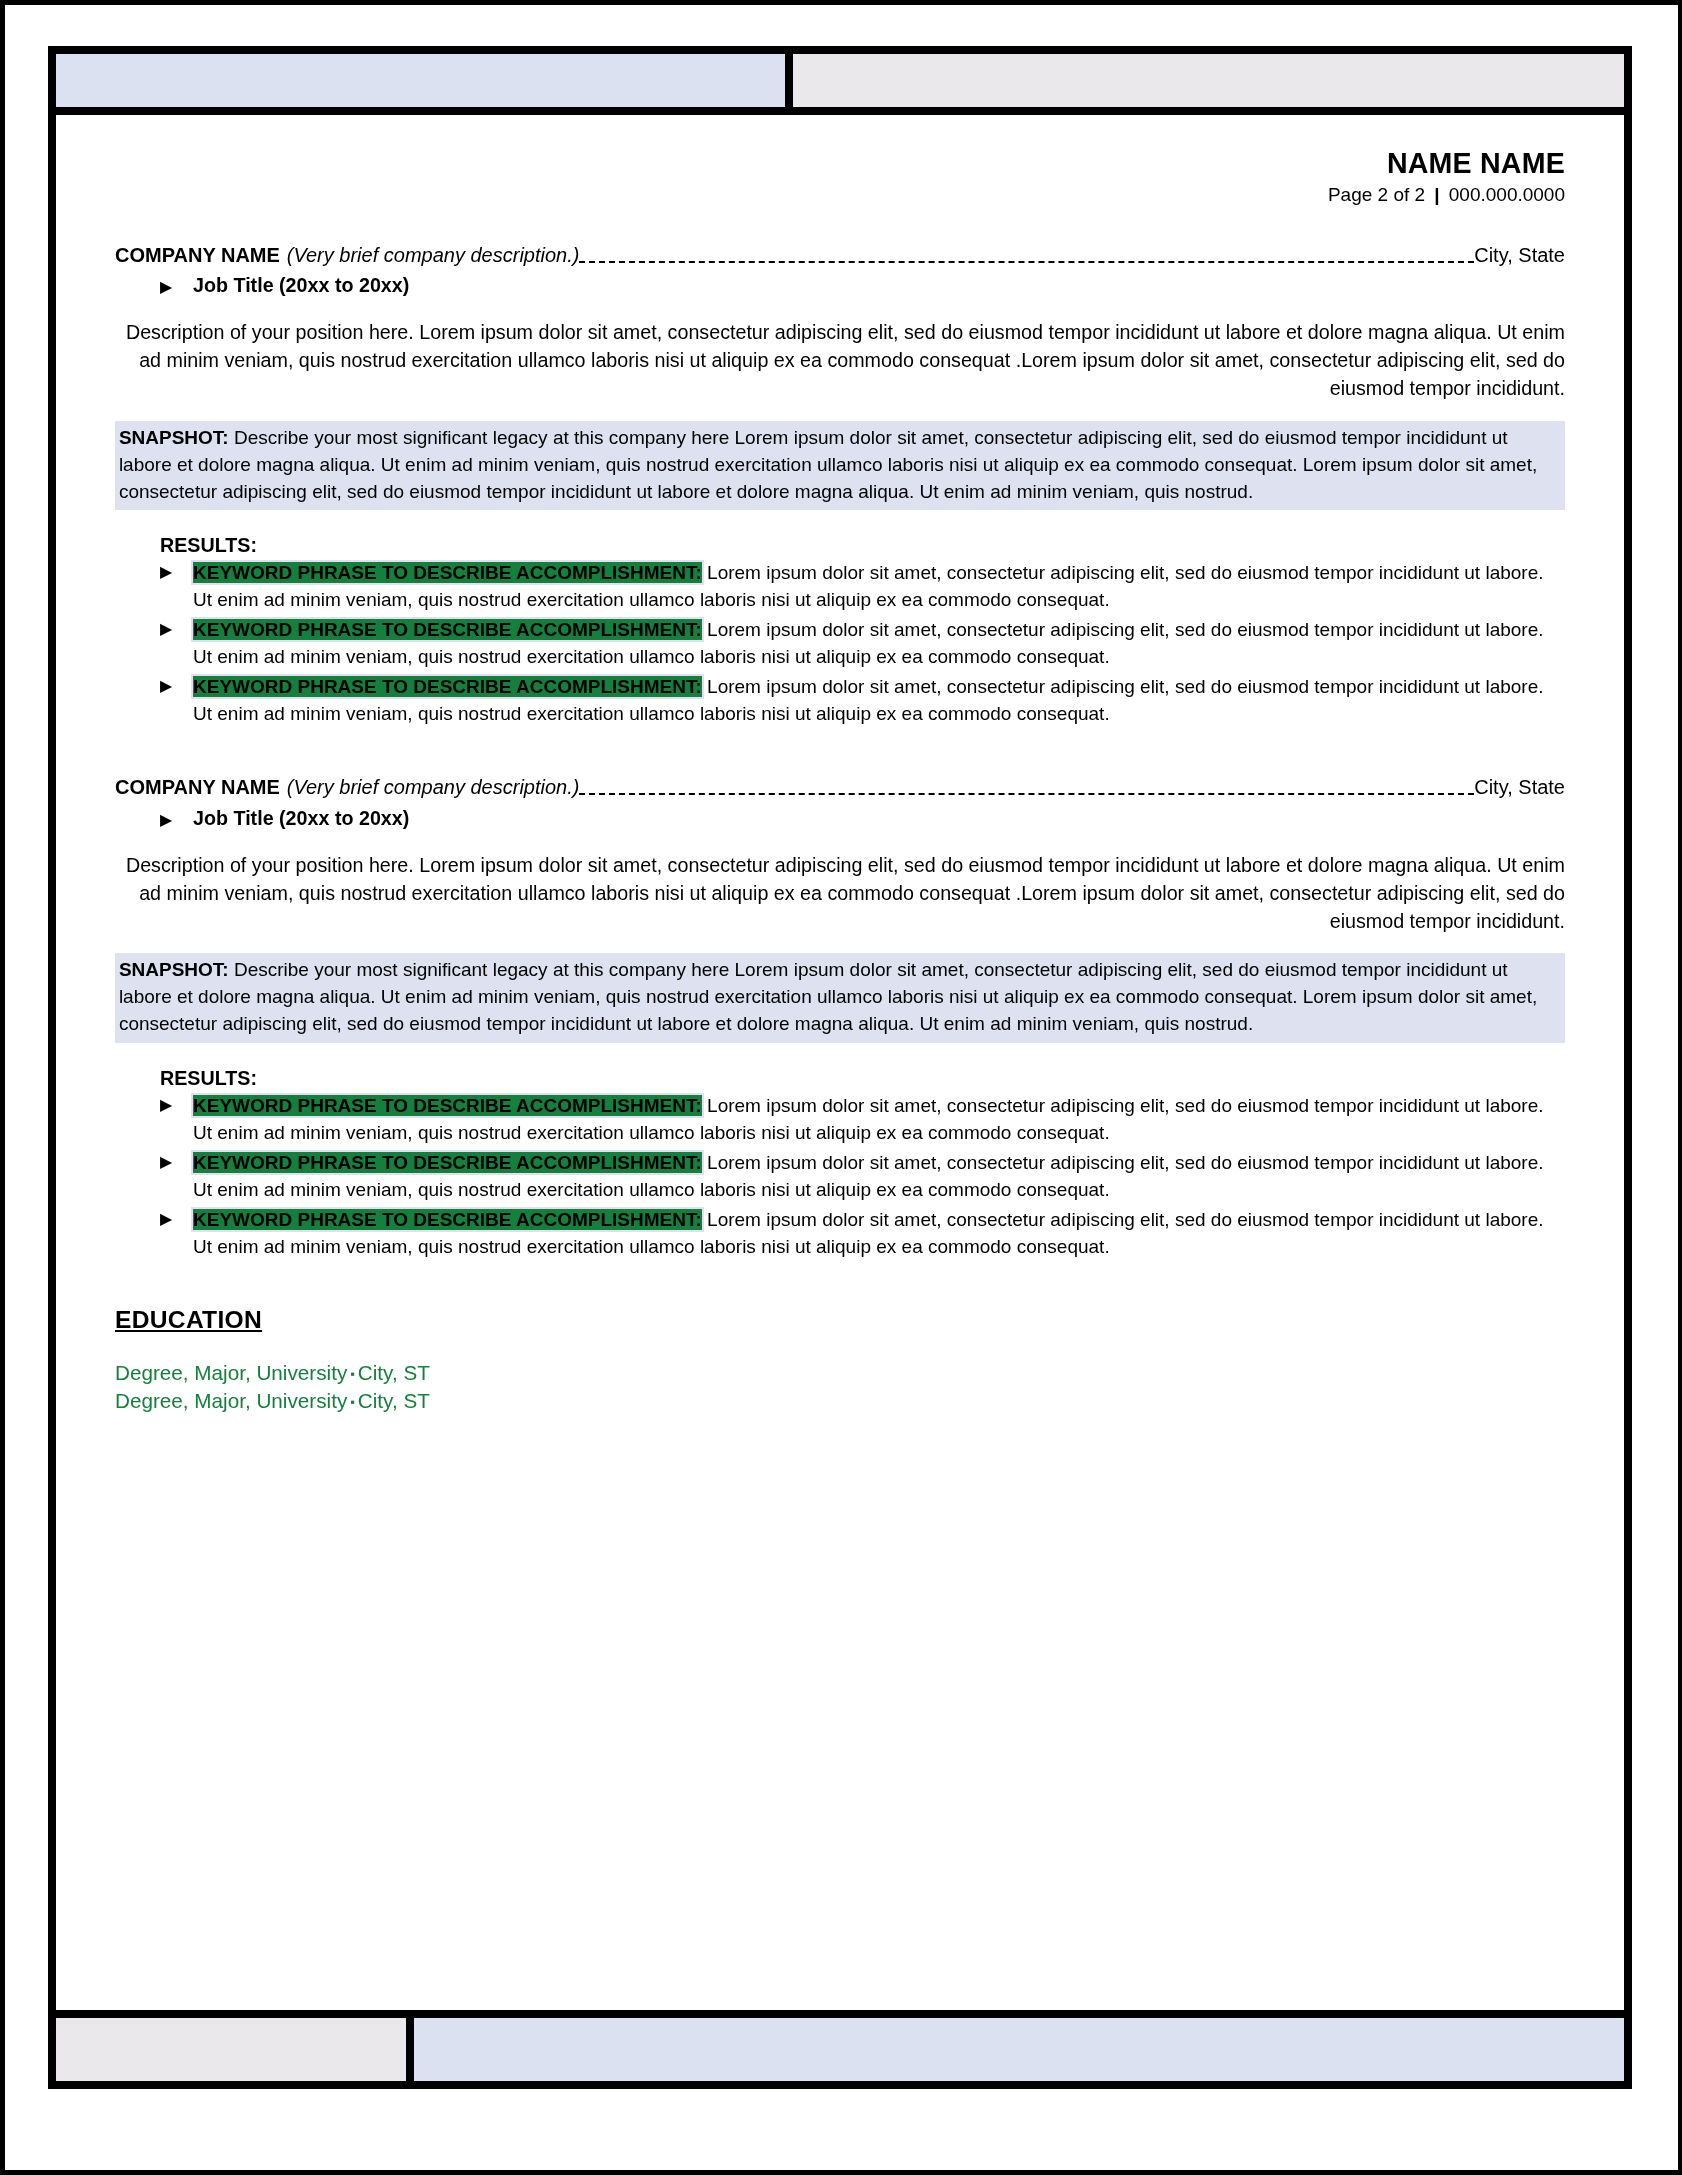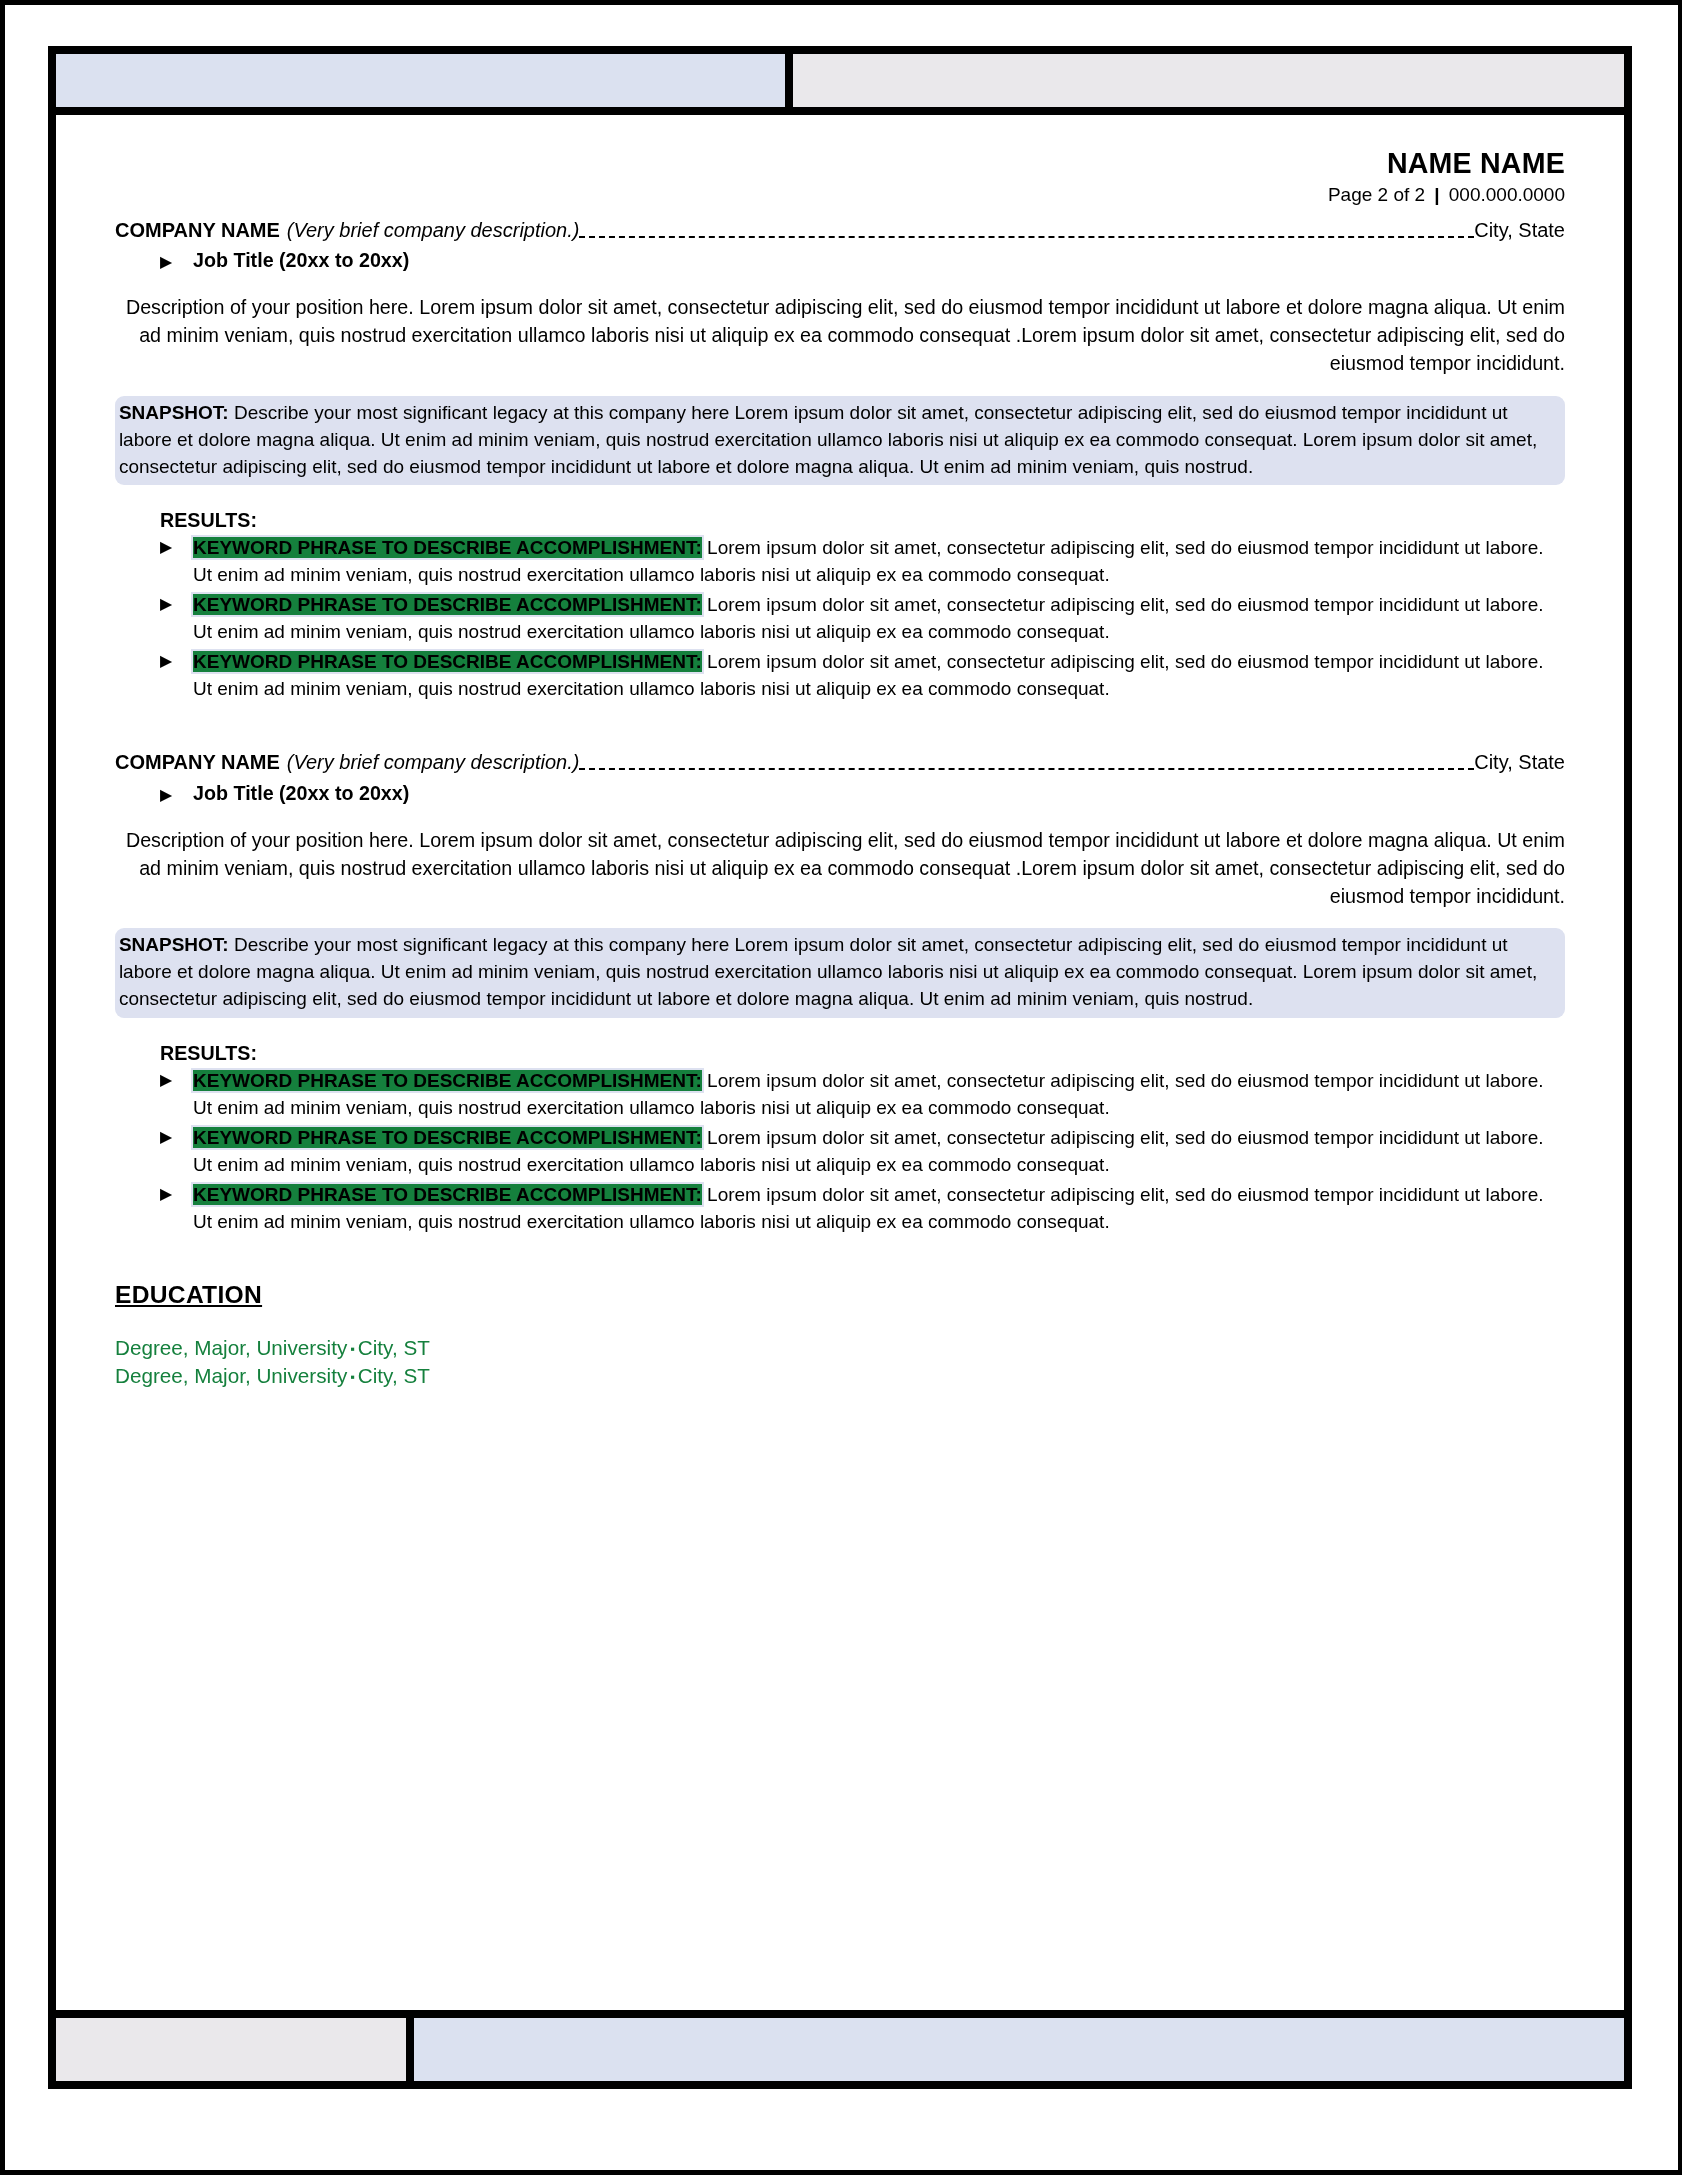--- a/index.html
+++ b/index.html
@@ -83,21 +83,21 @@
     right: 0;
     bottom: 71px;
     padding: 33px 59px 0 59px;
     box-sizing: border-box;
     overflow: hidden;
   }
 
   
   #page-header {
     text-align: right;
-    margin-bottom: 10px;
+    margin-bottom: 35px;
   }
   #page-header .candidate-name {
     font-size: 28.6px;
     font-weight: bold;
     letter-spacing: 0.2px;
     line-height: 1.05;
     color: #000;
   }
   #page-header .page-meta {
     font-size: 19px;
@@ -171,21 +171,20 @@
   }
 
   
   .snapshot {
     margin-top: 17.7px;
     background: #dde1f0;
     font-size: 19px;
     line-height: 1.42;
     padding: 3.9px 5.9px 4.9px 3.9px;
     color: #000;
-    border-radius: 9px;
   }
   .snapshot .snapshot-label {
     font-weight: bold;
   }
 
   
   .results-heading {
     margin-top: 24px;
     margin-left: 45px;
     font-weight: bold;

